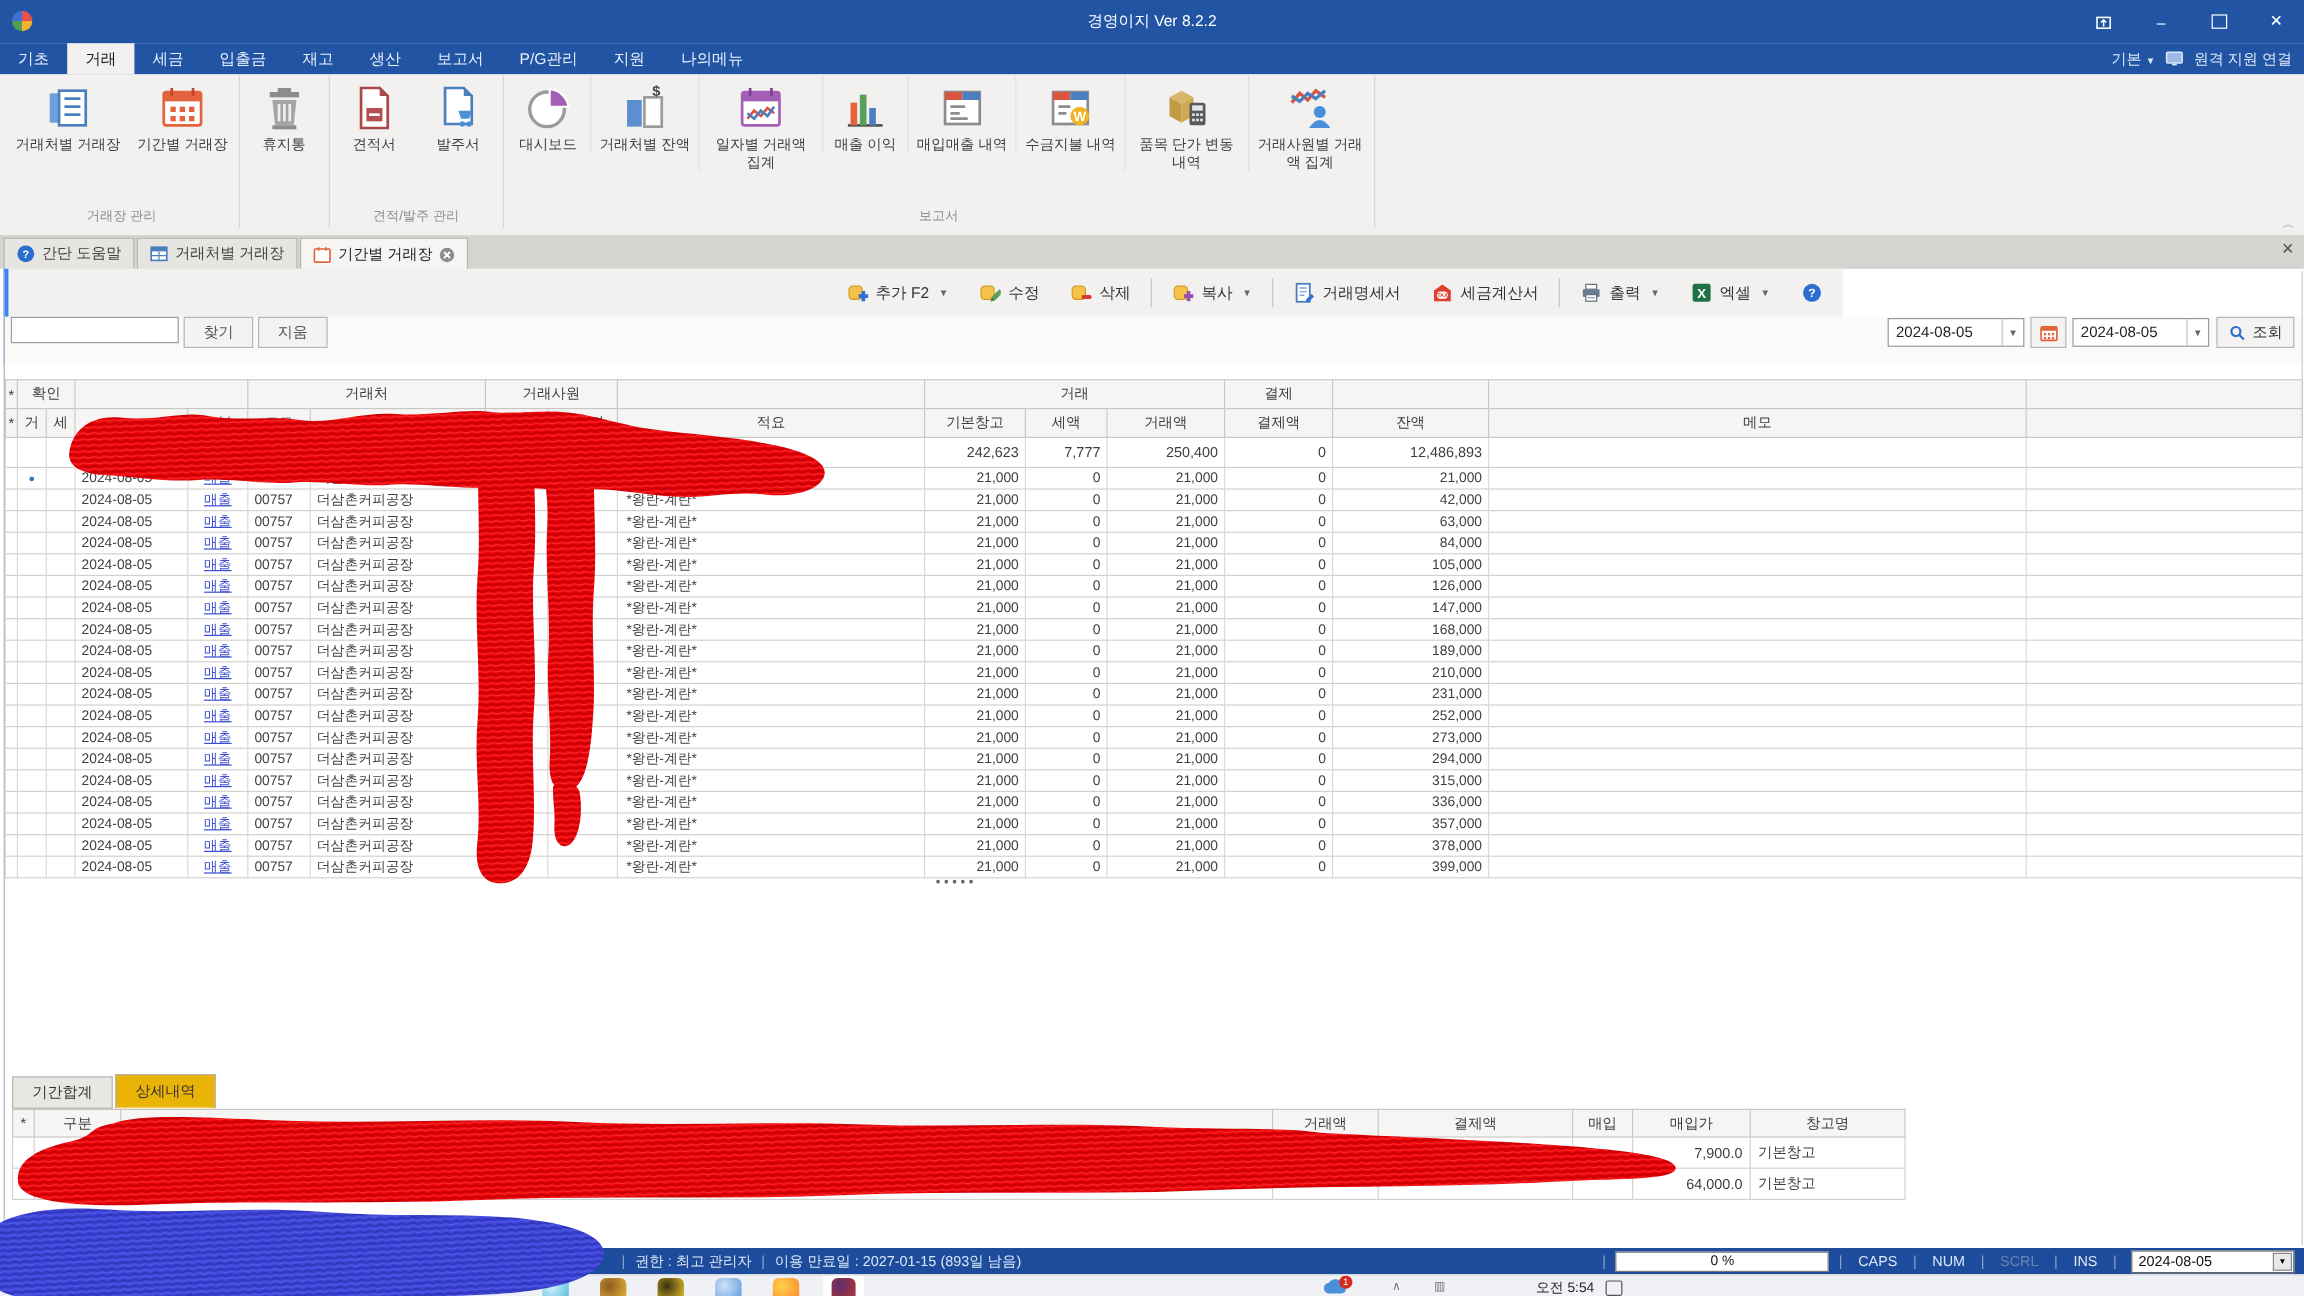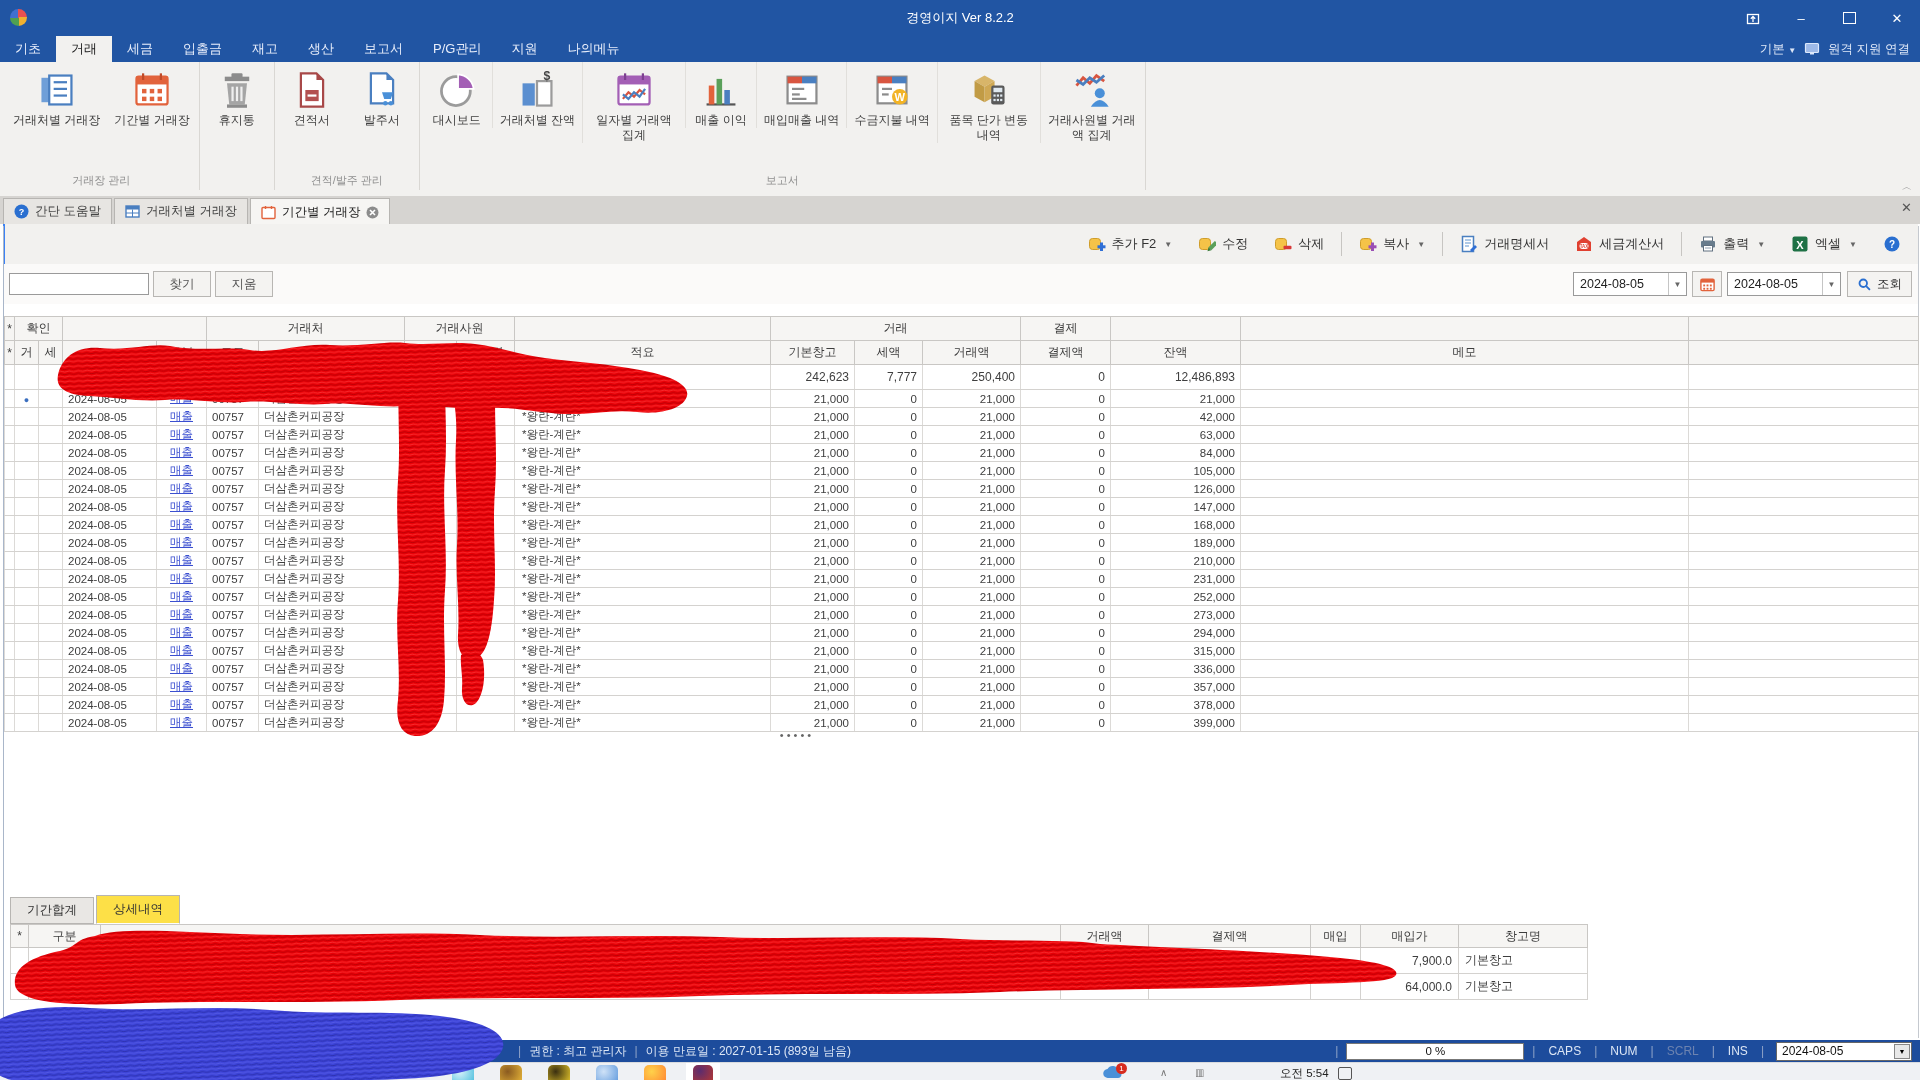--- a/index.html
+++ b/index.html
@@ -35,30 +35,30 @@
   
   .tabstrip{position:absolute;top:196px;left:0;width:1920px;height:28px;background:#d6d4d1;display:flex;align-items:flex-end;}
   #doc-tabs{display:flex;height:26px;padding-left:3px;}
   .dtab{display:flex;align-items:center;gap:6px;padding:0 10px;font-size:12.5px;color:#444;
     background:#e7e5e2;border:1px solid #b7b5b2;border-bottom:none;margin-right:2px;height:25px;}
   .dtab.active{background:#f6f5f3;height:26px;color:#222;}
   .dtab svg{width:15px;height:15px;}
   .dtclose svg{width:13px;height:13px;}
   .tabstrip-close{position:absolute;right:8px;top:4px;color:#555;font-size:13px;}
   
-  .toolbar{position:absolute;top:224px;left:3px;width:1915px;height:40px;background:#f2f1ef;
+  .toolbar{position:absolute;top:224px;left:3px;width:1533px;height:40px;background:#f2f1ef;
     display:flex;align-items:center;justify-content:flex-end;padding-right:4px;box-sizing:border-box;
-    border-left:2px solid #3b82f6;}
+    border-left:4px solid #3b82f6;}
   .tbtn{display:flex;align-items:center;gap:6px;padding:0 13px;height:28px;font-size:13px;color:#333;}
   .tbtn svg{width:18px;height:18px;}
   .tarrow{font-size:8px;color:#666;margin-left:2px;}
   .tsep{width:1px;height:24px;background:#c7c5c2;margin:0 4px;}
   
   .filterbar{position:absolute;top:264px;left:3px;width:1915px;height:40px;background:#fbfaf9;
-    display:flex;align-items:center;box-sizing:border-box;border-left:1px solid #a9b6c9;}
+    display:flex;align-items:flex-start;box-sizing:border-box;border-left:1px solid #a9b6c9;}
   .search-input{width:130px;height:20px;border:1px solid #9a9a9a;background:#fff;margin-left:5px;
     font-size:12px;padding:0 4px;}
   .fbtn{width:56px;height:24px;border:1px solid #b8b6b3;background:#f4f3f1;color:#555;font-size:12.5px;
     display:flex;align-items:center;justify-content:center;margin-left:4px;}
   .fright{margin-left:auto;display:flex;align-items:center;margin-right:6px;}
   .datebox{width:112px;height:22px;border:1px solid #9a9a9a;background:#fff;display:flex;align-items:center;font-size:12.5px;color:#222;}
   .datebox .dval{flex:1;padding-left:6px;}
   .datebox .darr{width:17px;height:100%;border-left:1px solid #c5c5c5;display:flex;align-items:center;justify-content:center;font-size:8px;color:#666;}
   .calbtn{width:28px;height:24px;border:1px solid #b8b6b3;background:#f4f3f1;display:flex;align-items:center;justify-content:center;margin:0 5px;}
   .calbtn svg{width:17px;height:17px;}
@@ -76,21 +76,21 @@
   #main-grid tr.sumrow td{height:24px;font-size:12px;}
   td.al{text-align:left;}td.ar{text-align:right;}td.ac{text-align:center;padding:0 1px;}
   td.blue{color:#1c46cc;}
   td .typelink{color:#3b4fd0;text-decoration:underline;}
   td .recdot{color:#3a6ebf;font-size:9px;}
   .dots{position:absolute;top:729px;left:762px;width:70px;text-align:center;color:#666;font-size:11px;letter-spacing:3px;}
   
   .btabs{position:absolute;top:896px;left:10px;display:flex;height:28px;align-items:flex-end;}
   .btab{padding:0 16px;height:25px;line-height:25px;font-size:12.5px;color:#333;background:#e9e7e4;
     border:1px solid #b7b5b2;margin-right:2px;}
-  .btab.active{background:#fde047;height:27px;line-height:27px;border-bottom:1px solid #fdfdfc;}
+  .btab.active{background:#eab308;height:27px;line-height:27px;border-bottom:1px solid #fdfdfc;}
   #bottom-grid{position:absolute;top:924px;left:10px;width:1577px;}
   #bottom-grid th{height:20px;background:#f6f5f3;border:1px solid #c9c7c4;font-weight:normal;font-size:12px;color:#3d3d3d;white-space:nowrap;overflow:hidden;}
   #bottom-grid td{height:25px;border:1px solid #d4d2cf;font-size:12px;color:#3e3e3e;background:#fff;padding:0 6px;white-space:nowrap;overflow:hidden;}
   
   .statusbar{position:absolute;top:1040px;left:0;width:1920px;height:22px;background:#1d4c9c;
     display:flex;align-items:center;color:#dce6f5;font-size:12px;}
   .sb-sep{color:#8fa3c8;margin:0 8px;}
   .sb-progress{width:176px;height:15px;background:#fff;border:1px solid #777;color:#111;
     display:flex;align-items:center;justify-content:center;font-size:11.5px;}
   .sb-flag{margin:0 5px;}

